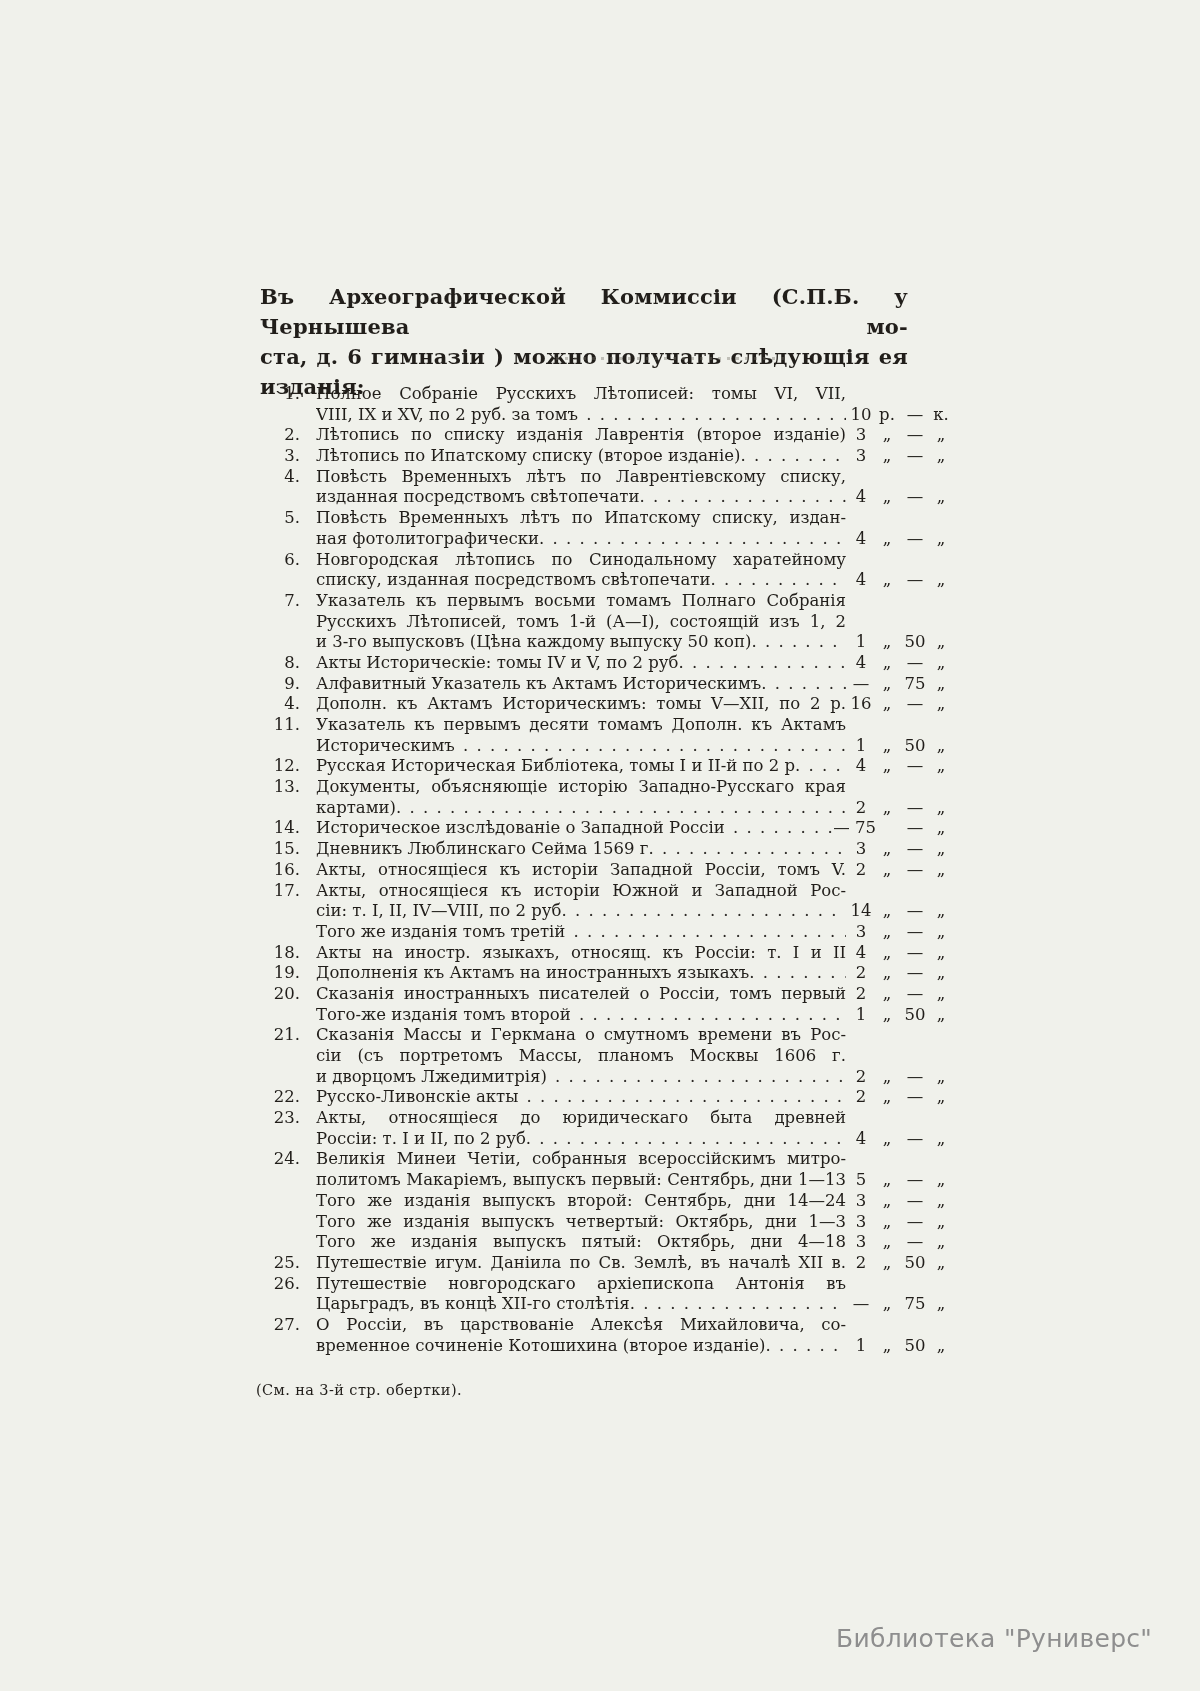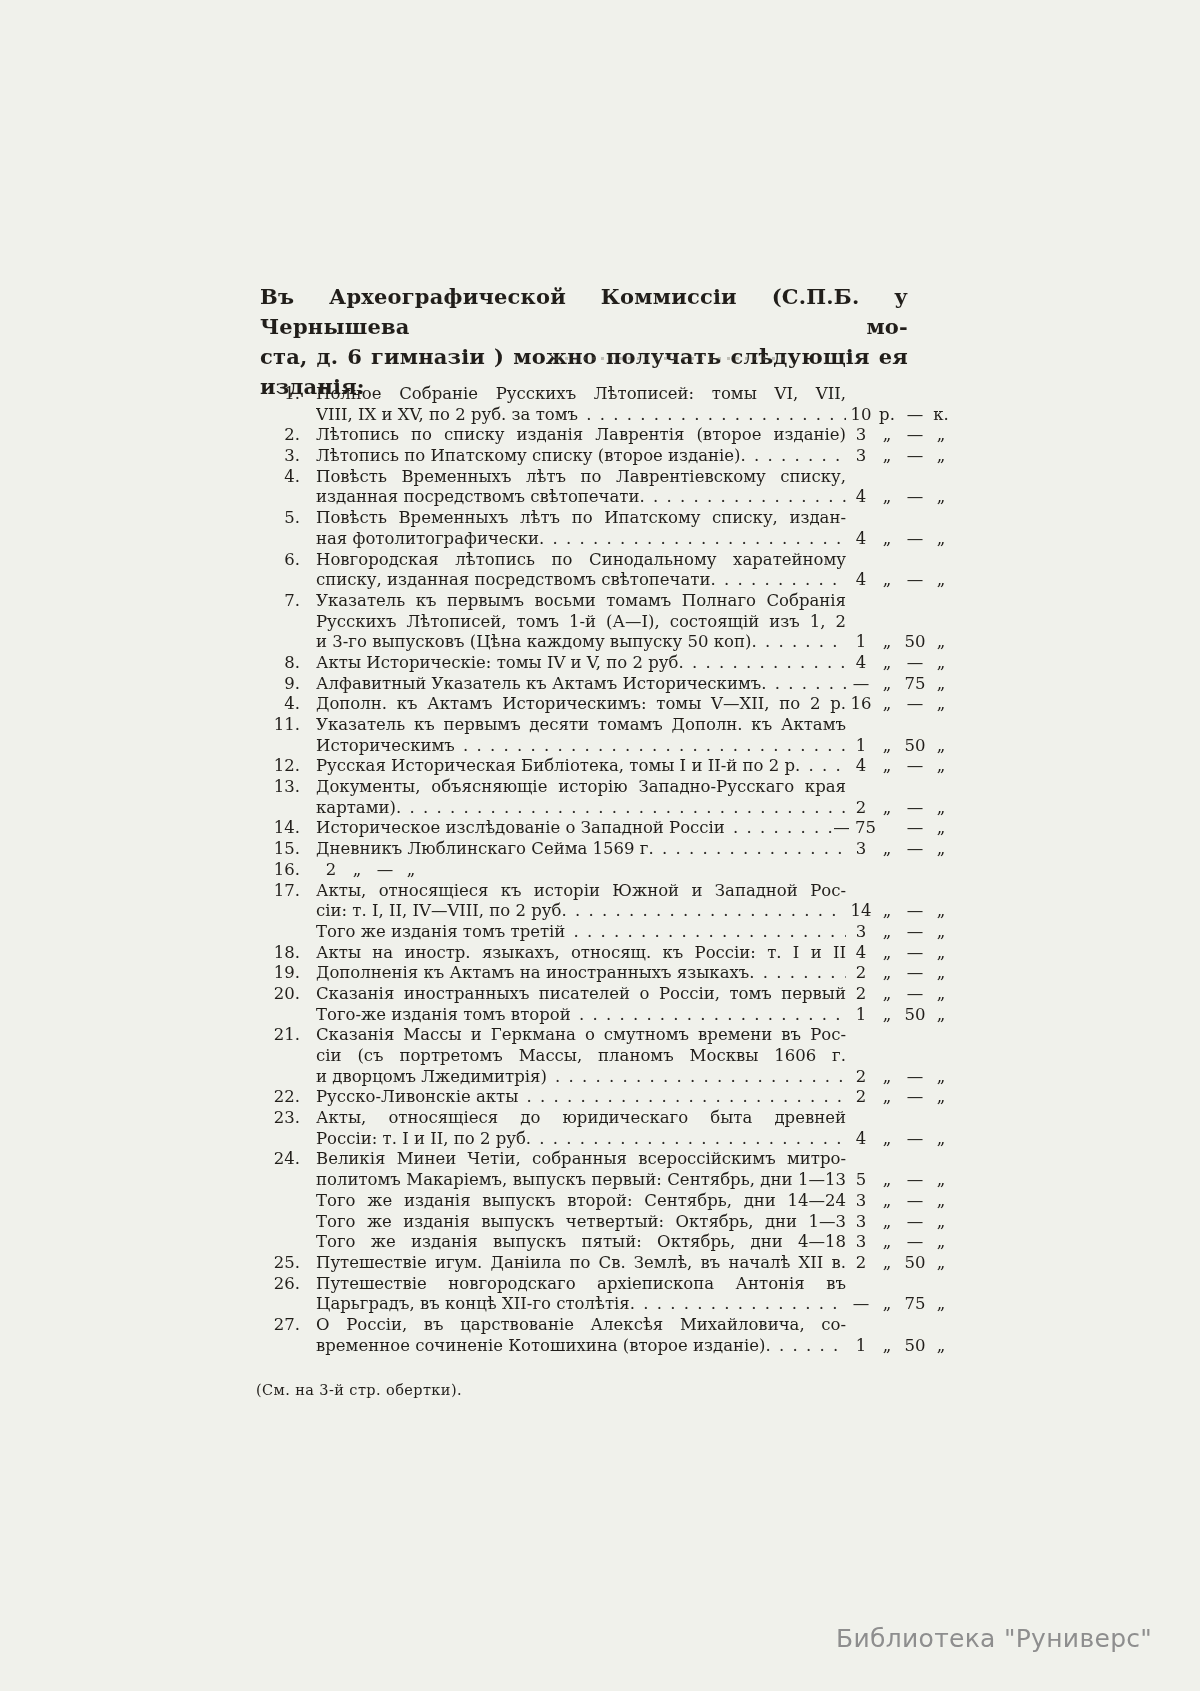--- a/index.html
+++ b/index.html
@@ -267,20 +267,21 @@
     <span class="num">15.</span>
     <span class="txt"><span class="t">Дневникъ Люблинскаго Сейма 1569 г.</span><span class="leader"> . . . . . . . . . . . . . . . . . . . . . . . . . . . . . . . . . . . . . . . . . . . . . . . . . . . . . . . . . . . . . . . . . . . . . . . . . . . . . . . . . . . . . . . . . . </span></span>
     <span class="rub">3</span>
     <span class="rub-u">„</span>
     <span class="kop">—</span>
     <span class="kop-u">„</span>
   </div>
 
   <div class="row">
     <span class="num">16.</span>
+    <span class="txt fill"><span class="t">Акты, относящіеся къ исторіи Западной Россіи, томъ V.</span></span>
     <span class="rub">2</span>
     <span class="rub-u">„</span>
     <span class="kop">—</span>
     <span class="kop-u">„</span>
   </div>
 
   <div class="row">
     <span class="num">17.</span>
     <span class="txt fill"><span class="t">Акты, относящіеся къ исторіи Южной и Западной Рос-</span></span>
     <span class="rub"></span>

